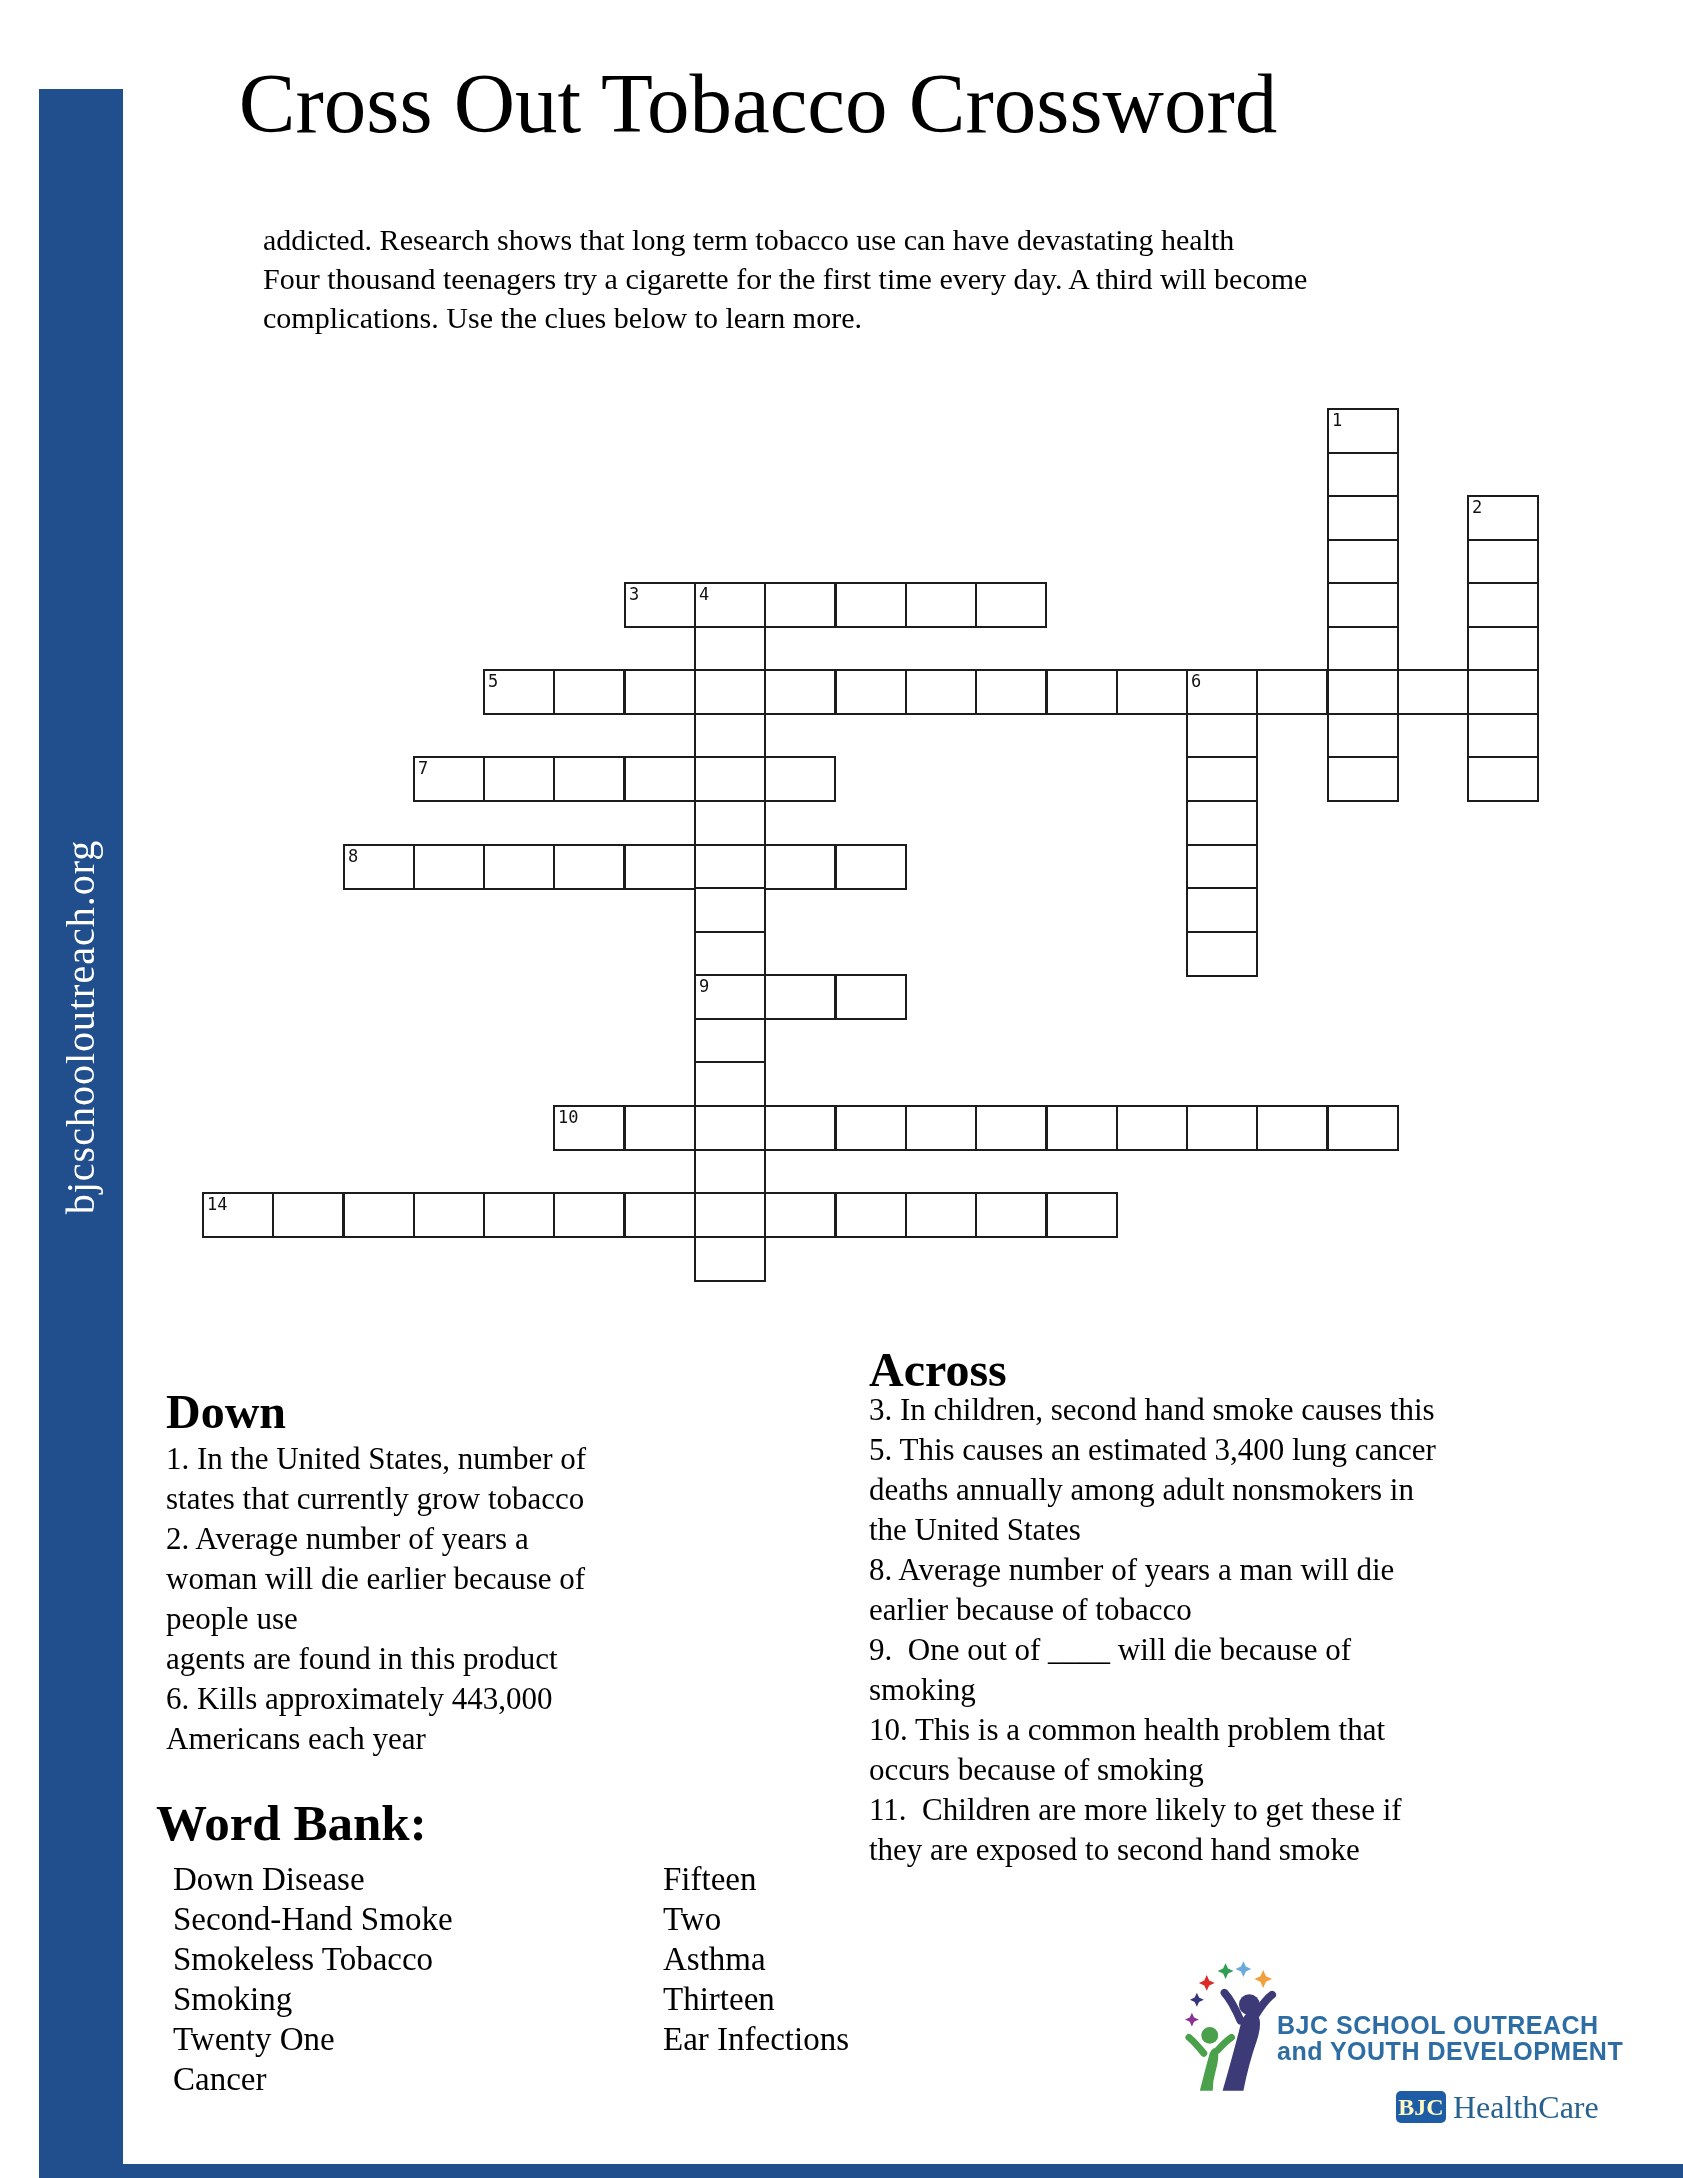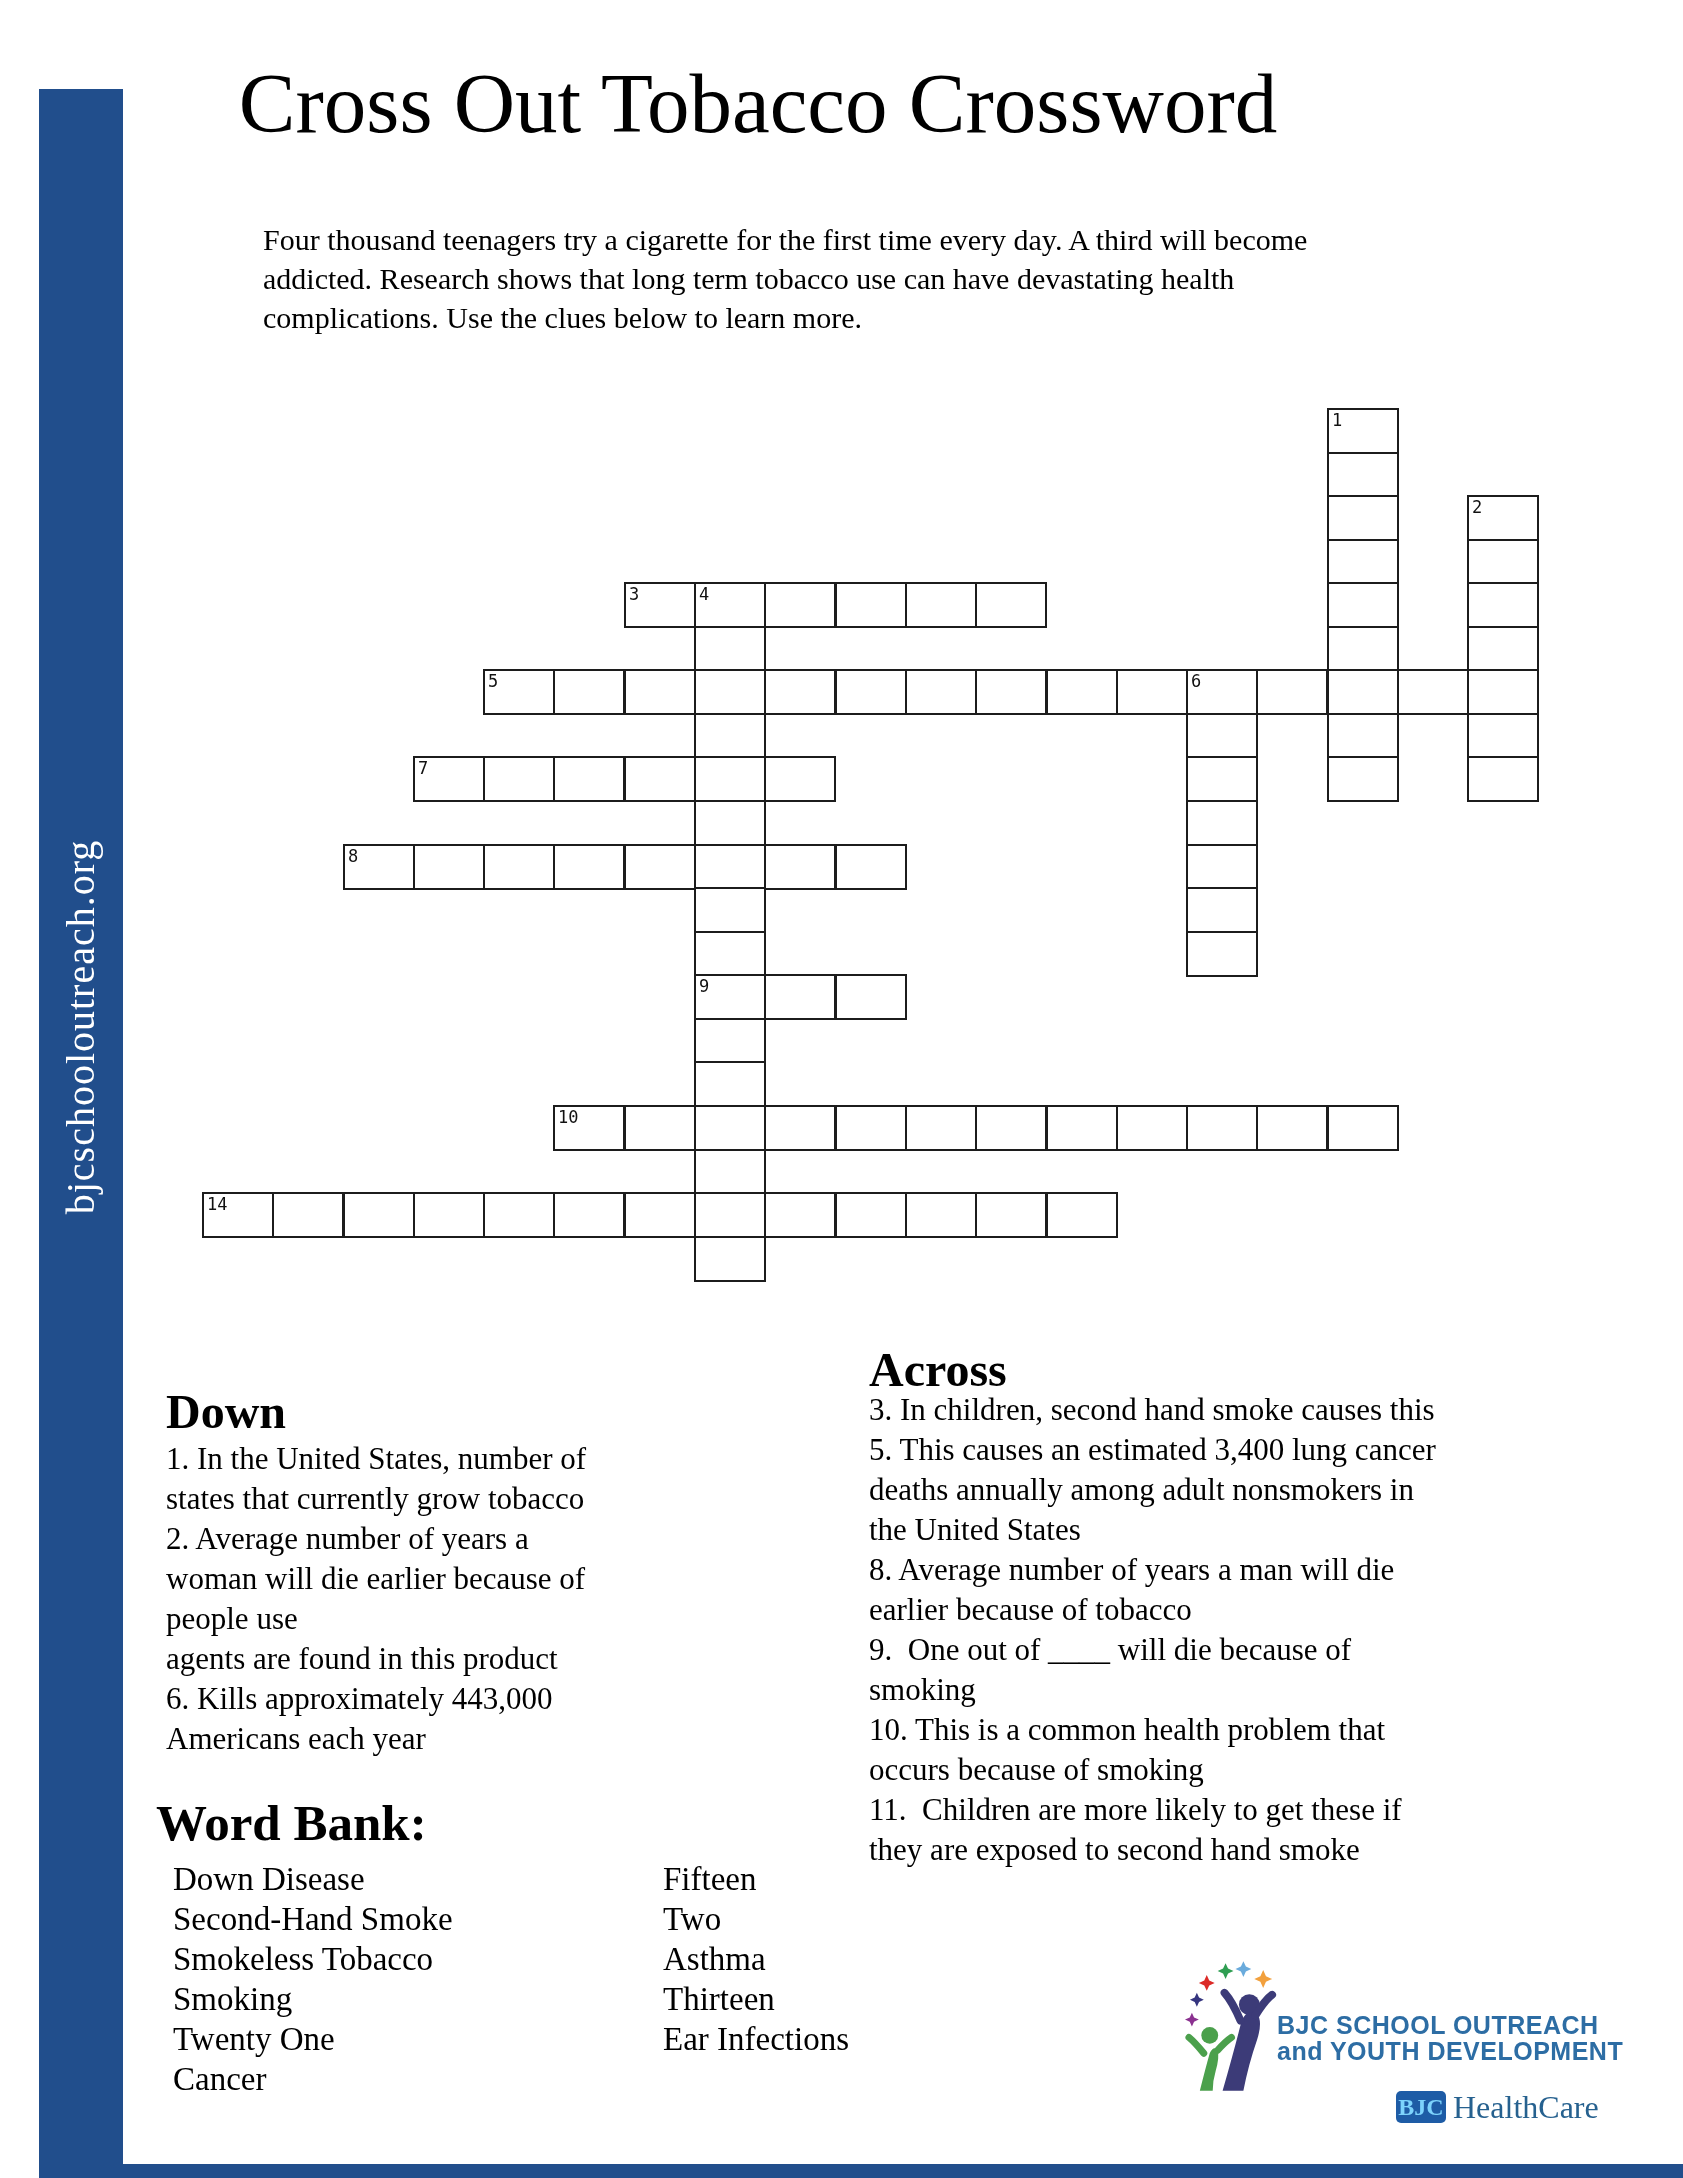--- a/index.html
+++ b/index.html
@@ -37,37 +37,37 @@
   .fig-navy{fill:var(--navy,#3c3b78);}
   .fig-navy-arm{stroke:var(--navy,#3c3b78);stroke-width:8;fill:none;stroke-linecap:round;}
   .fig-green{fill:var(--green,#4ba04c);}
   .fig-green-arm{stroke:var(--green,#4ba04c);stroke-width:7;fill:none;stroke-linecap:round;}
   #logo-line1,#logo-line2{font-family:"Liberation Sans",sans-serif;font-weight:bold;
      font-size:25px;letter-spacing:0.5px;color:var(--logotext,#2d6da4);white-space:nowrap;}
   #logo-line1{left:1277px;top:2011px;}
   #logo-line2{left:1277px;top:2037px;}
   #bjc-box{left:1396px;top:2091px;width:50px;height:32px;background:var(--bjcbox,#1e5ca6);
      border-radius:5px;text-align:center;}
-  #bjc-box span{color:#7dd3fc;font-weight:bold;font-size:24px;line-height:32px;font-family:"Liberation Serif",serif;}
+  #bjc-box span{color:#fef9c3;font-weight:bold;font-size:24px;line-height:32px;font-family:"Liberation Serif",serif;}
   #healthcare{left:1453px;top:2089px;font-size:32px;color:var(--hc,#26618f);font-family:"Liberation Serif",serif;}
 </style>
 </head>
 <body>
 
 <div id="page" style="--brand: #214e8c; --logotext: #2d6da4; --bjcbox: #1e5ca6; --hc: #26618f; --navy: #3c3b78; --green: #4ba04c;">
 
   <div class="abs" id="sidebar-bar"></div>
   <div class="abs" id="sidebar-url">bjcschooloutreach.org</div>
   <div class="abs" id="bottom-bar"></div>
 
   <div class="abs" id="page-title">Cross Out Tobacco Crossword</div>
 
   <div class="abs" id="intro">
+      <div class="line">addicted. Research shows that long term tobacco use can have devastating health</div>
       <div class="line">Four thousand teenagers try a cigarette for the first time every day. A third will become</div>
-      <div class="line">addicted. Research shows that long term tobacco use can have devastating health</div>
       <div class="line">complications. Use the clues below to learn more.</div>
     </div>
 
   <div class="abs" id="crossword-grid">
       <div class="cell" style="left: 1125px; top: 0px;"></div>
       <div class="cell" style="left: 1125px; top: 44px;"></div>
       <div class="cell" style="left: 1125px; top: 87px;"></div>
       <div class="cell" style="left: 1125px; top: 131px;"></div>
       <div class="cell" style="left: 1125px; top: 174px;"></div>
       <div class="cell" style="left: 1125px; top: 218px;"></div>

